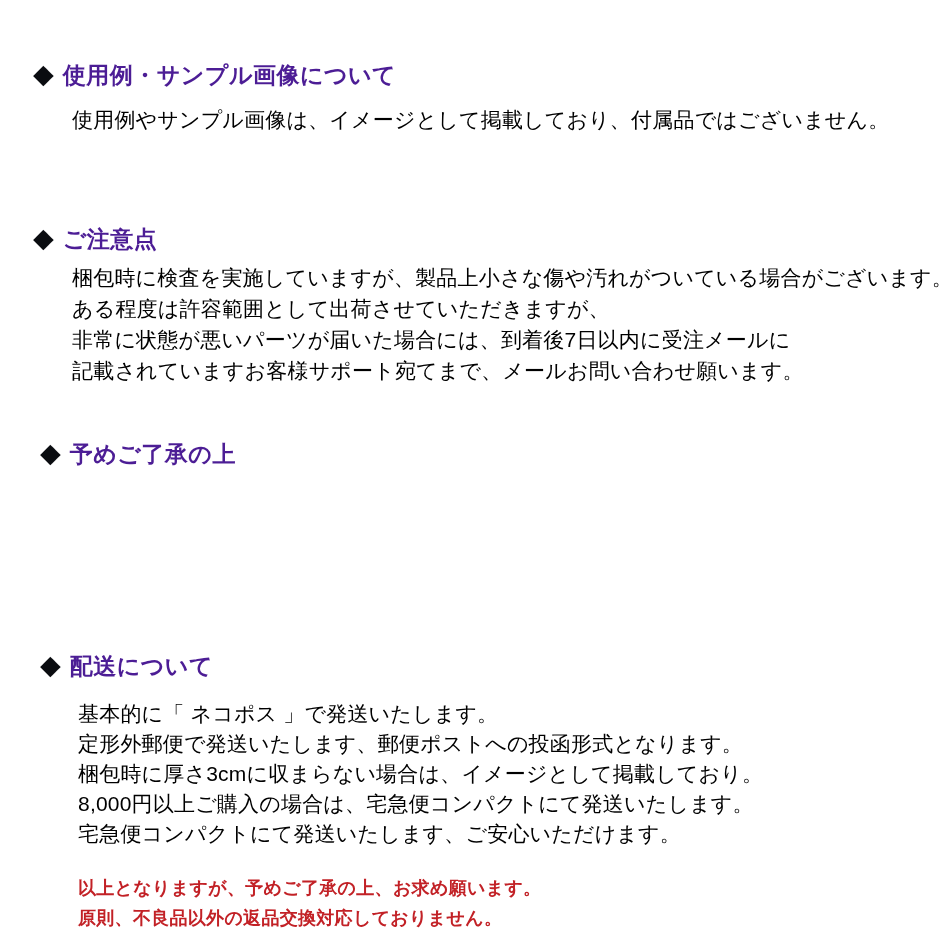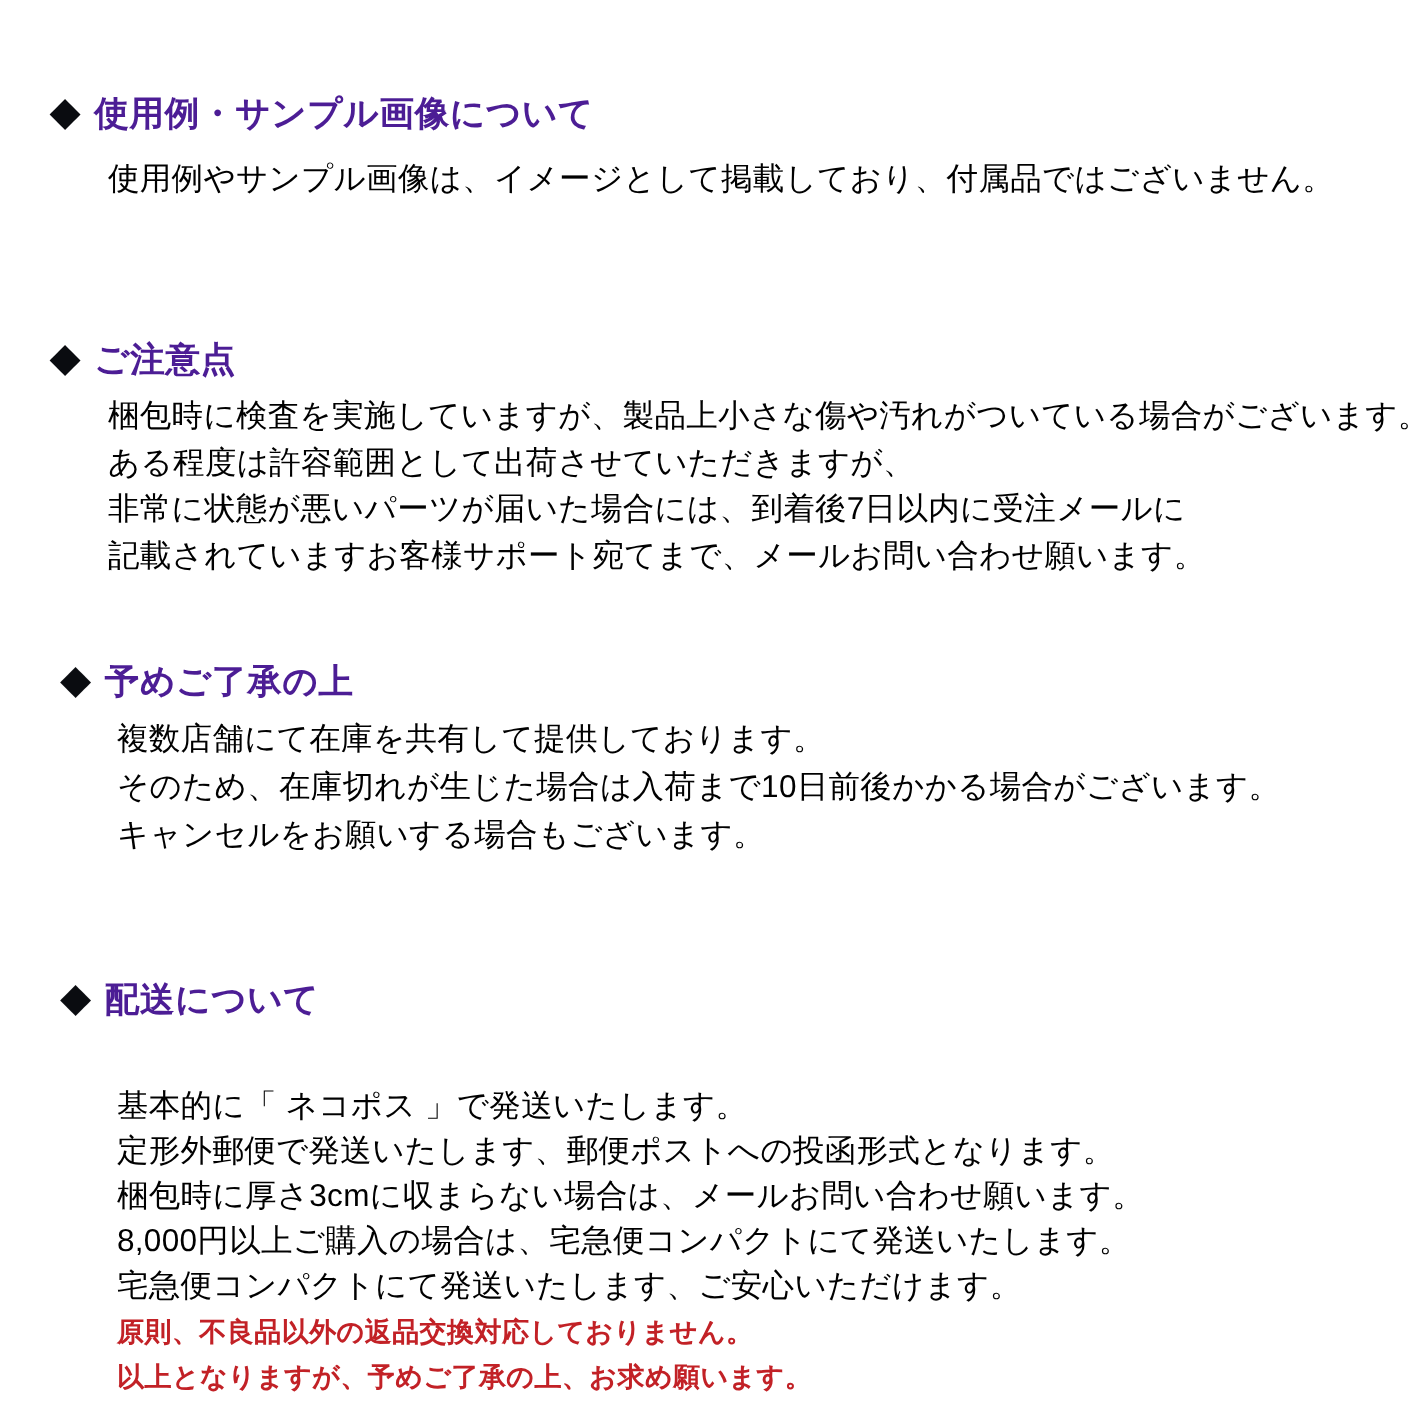--- a/index.html
+++ b/index.html
@@ -77,36 +77,31 @@
     <div class="line">梱包時に検査を実施していますが、製品上小さな傷や汚れがついている場合がございます。</div>
     <div class="line">ある程度は許容範囲として出荷させていただきますが、</div>
     <div class="line">非常に状態が悪いパーツが届いた場合には、到着後7日以内に受注メールに</div>
     <div class="line">記載されていますお客様サポート宛てまで、メールお問い合わせ願います。</div>
   </div>
 
   <div class="sec-heading" style="top:439px; left:40px;">
     <span class="diamond">◆</span>
     <span class="heading-text">予めご了承の上</span>
   </div>
-  <div class="sec-body body-3" style="top:477px; left:78px;">
-    <div class="line">複数店舗にて在庫を共有して提供しております。</div>
-    <div class="line">そのため、在庫切れが生じた場合は入荷まで10日前後かかる場合がございます。</div>
-    <div class="line">キャンセルをお願いする場合もございます。</div>
-  </div>
 
   <div class="sec-heading" style="top:651px; left:40px;">
     <span class="diamond">◆</span>
     <span class="heading-text">配送について</span>
   </div>
-  <div class="sec-body body-4" style="top:723px; left:78px;">
+  <div class="sec-body body-4" style="top:699px; left:78px;">
     <div class="line">基本的に「 ネコポス 」で発送いたします。</div>
     <div class="line">定形外郵便で発送いたします、郵便ポストへの投函形式となります。</div>
-    <div class="line">梱包時に厚さ3cmに収まらない場合は、メールお問い合わせ願います。</div>
+    <div class="line">梱包時に厚さ3cmに収まらない場合は、イメージとして掲載しており。</div>
     <div class="line">8,000円以上ご購入の場合は、宅急便コンパクトにて発送いたします。</div>
     <div class="line">宅急便コンパクトにて発送いたします、ご安心いただけます。</div>
   </div>
 
   <div class="notice" style="top:873px; left:78px;">
+    <div class="line">以上となりますが、予めご了承の上、お求め願います。</div>
     <div class="line">原則、不良品以外の返品交換対応しておりません。</div>
-    <div class="line">以上となりますが、予めご了承の上、お求め願います。</div>
   </div>
 
 </div>
 
 </body></html>

